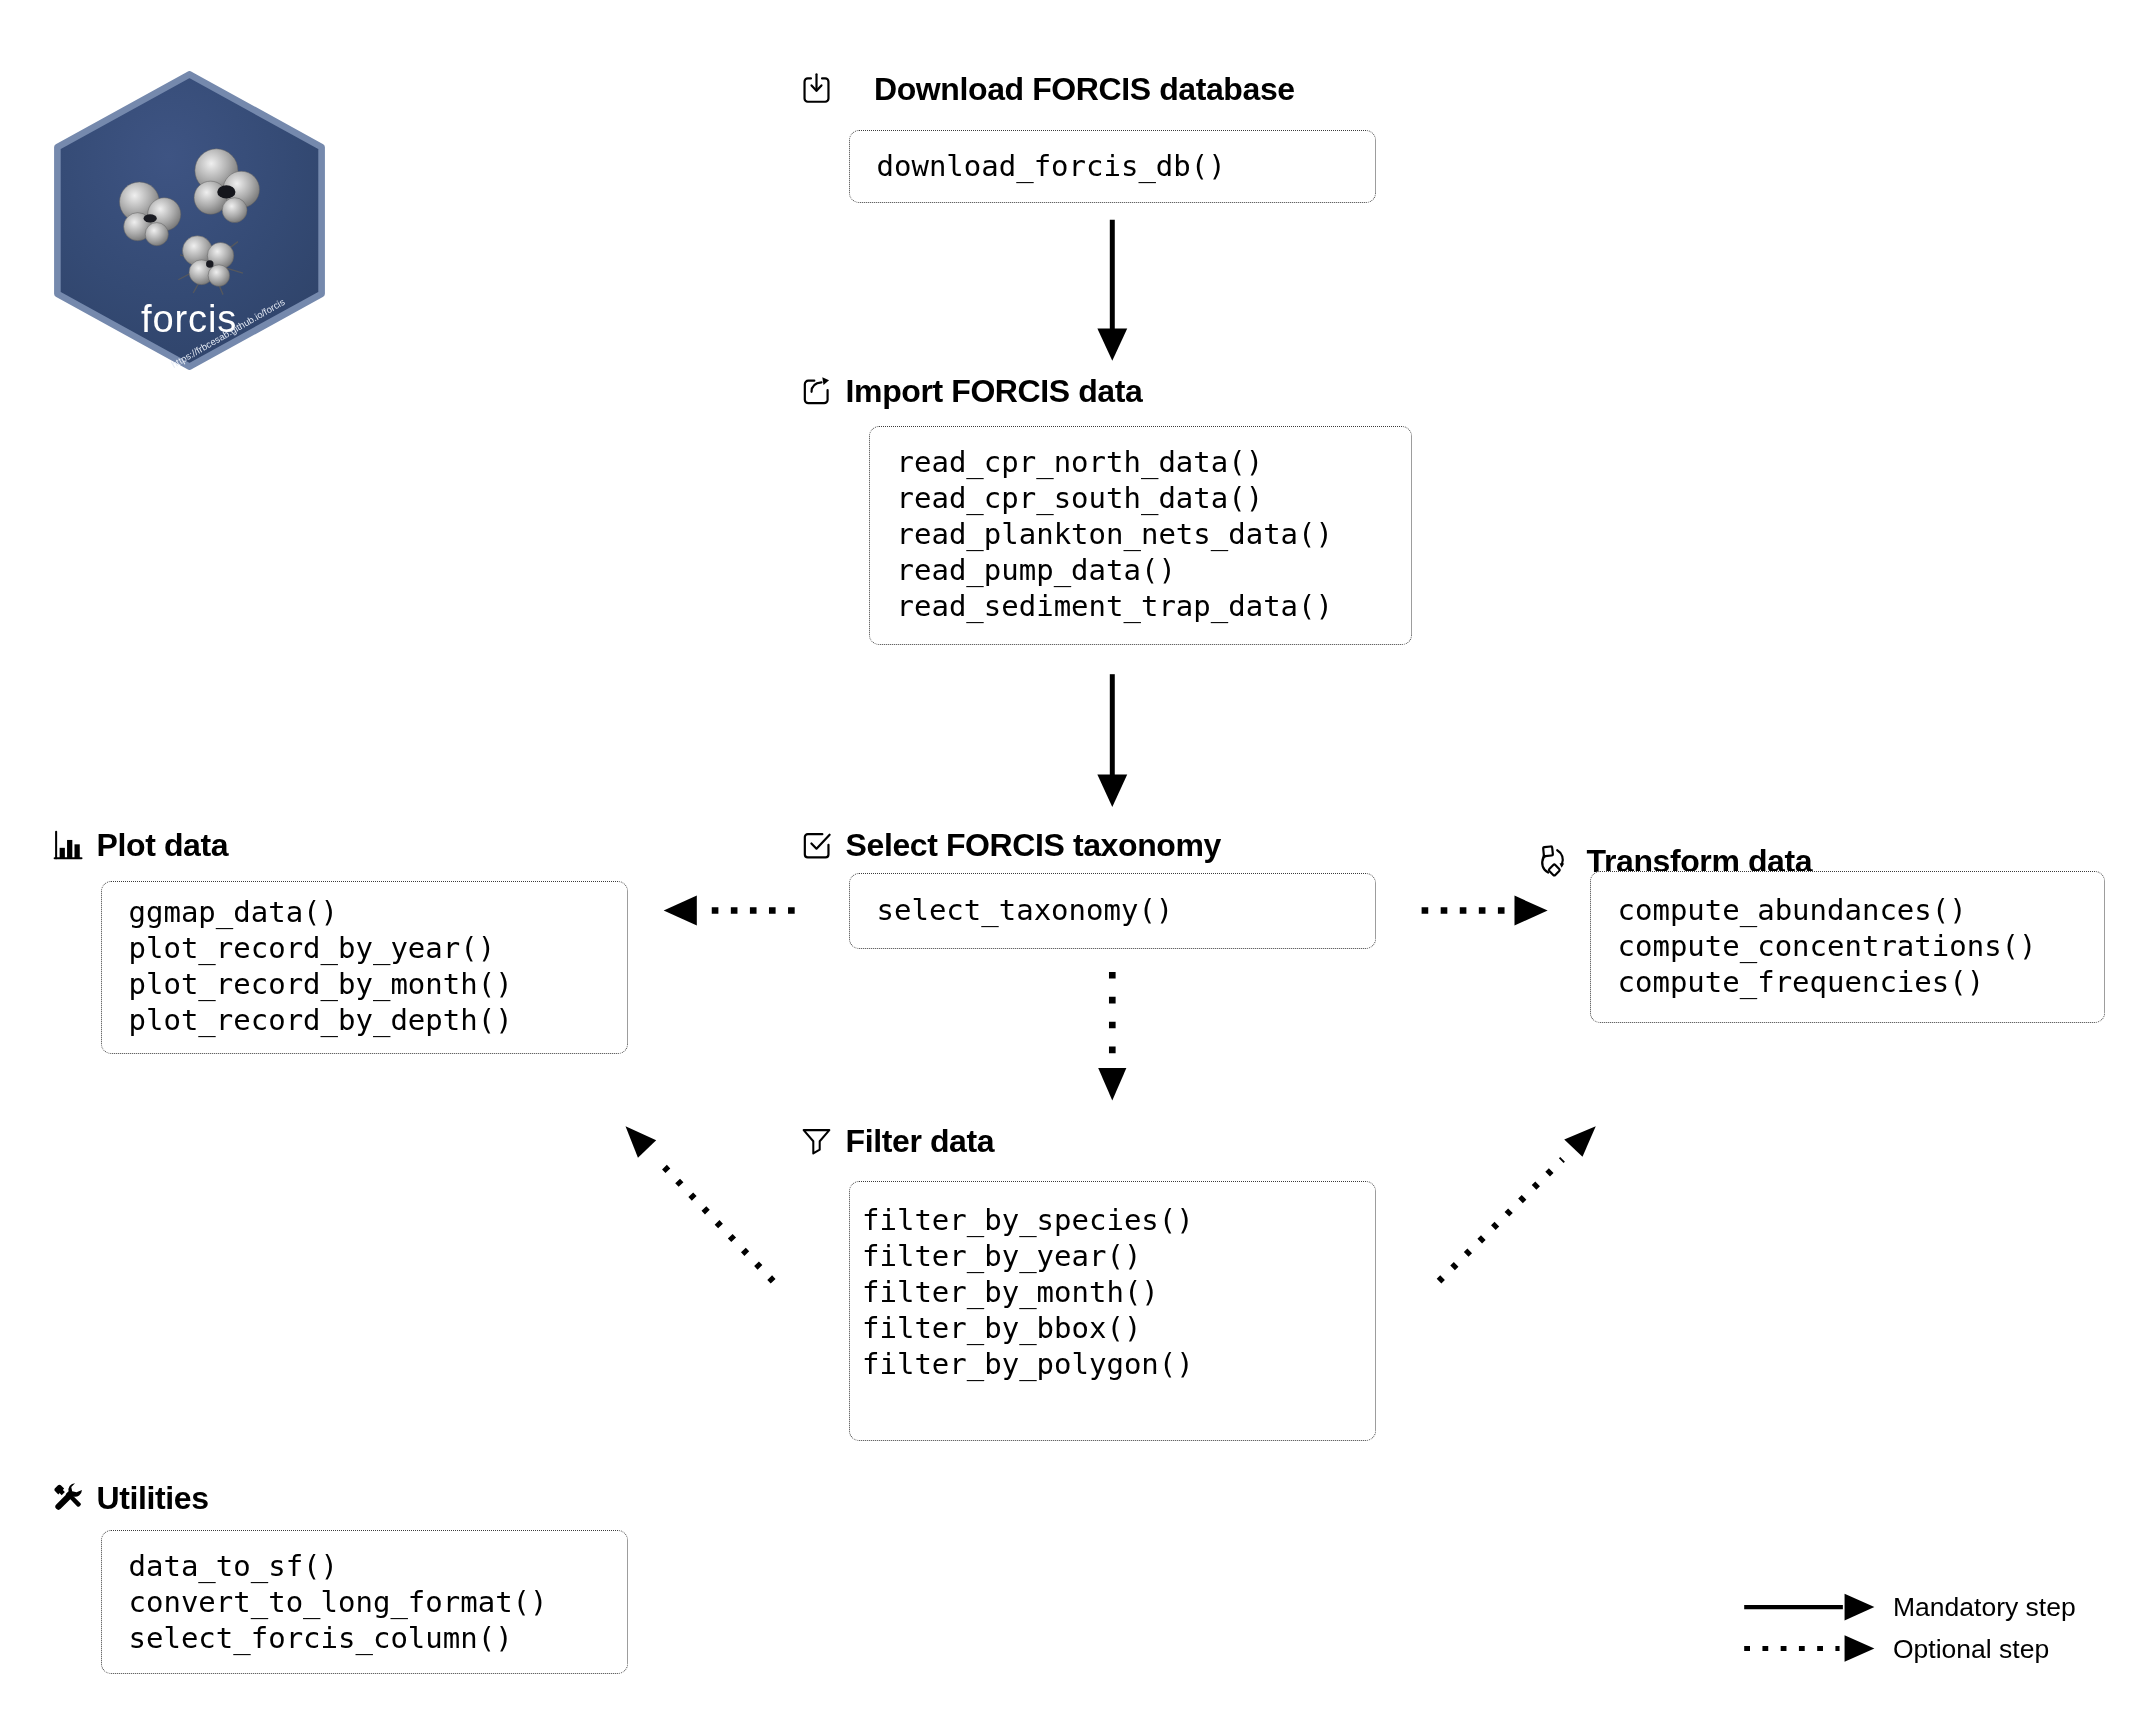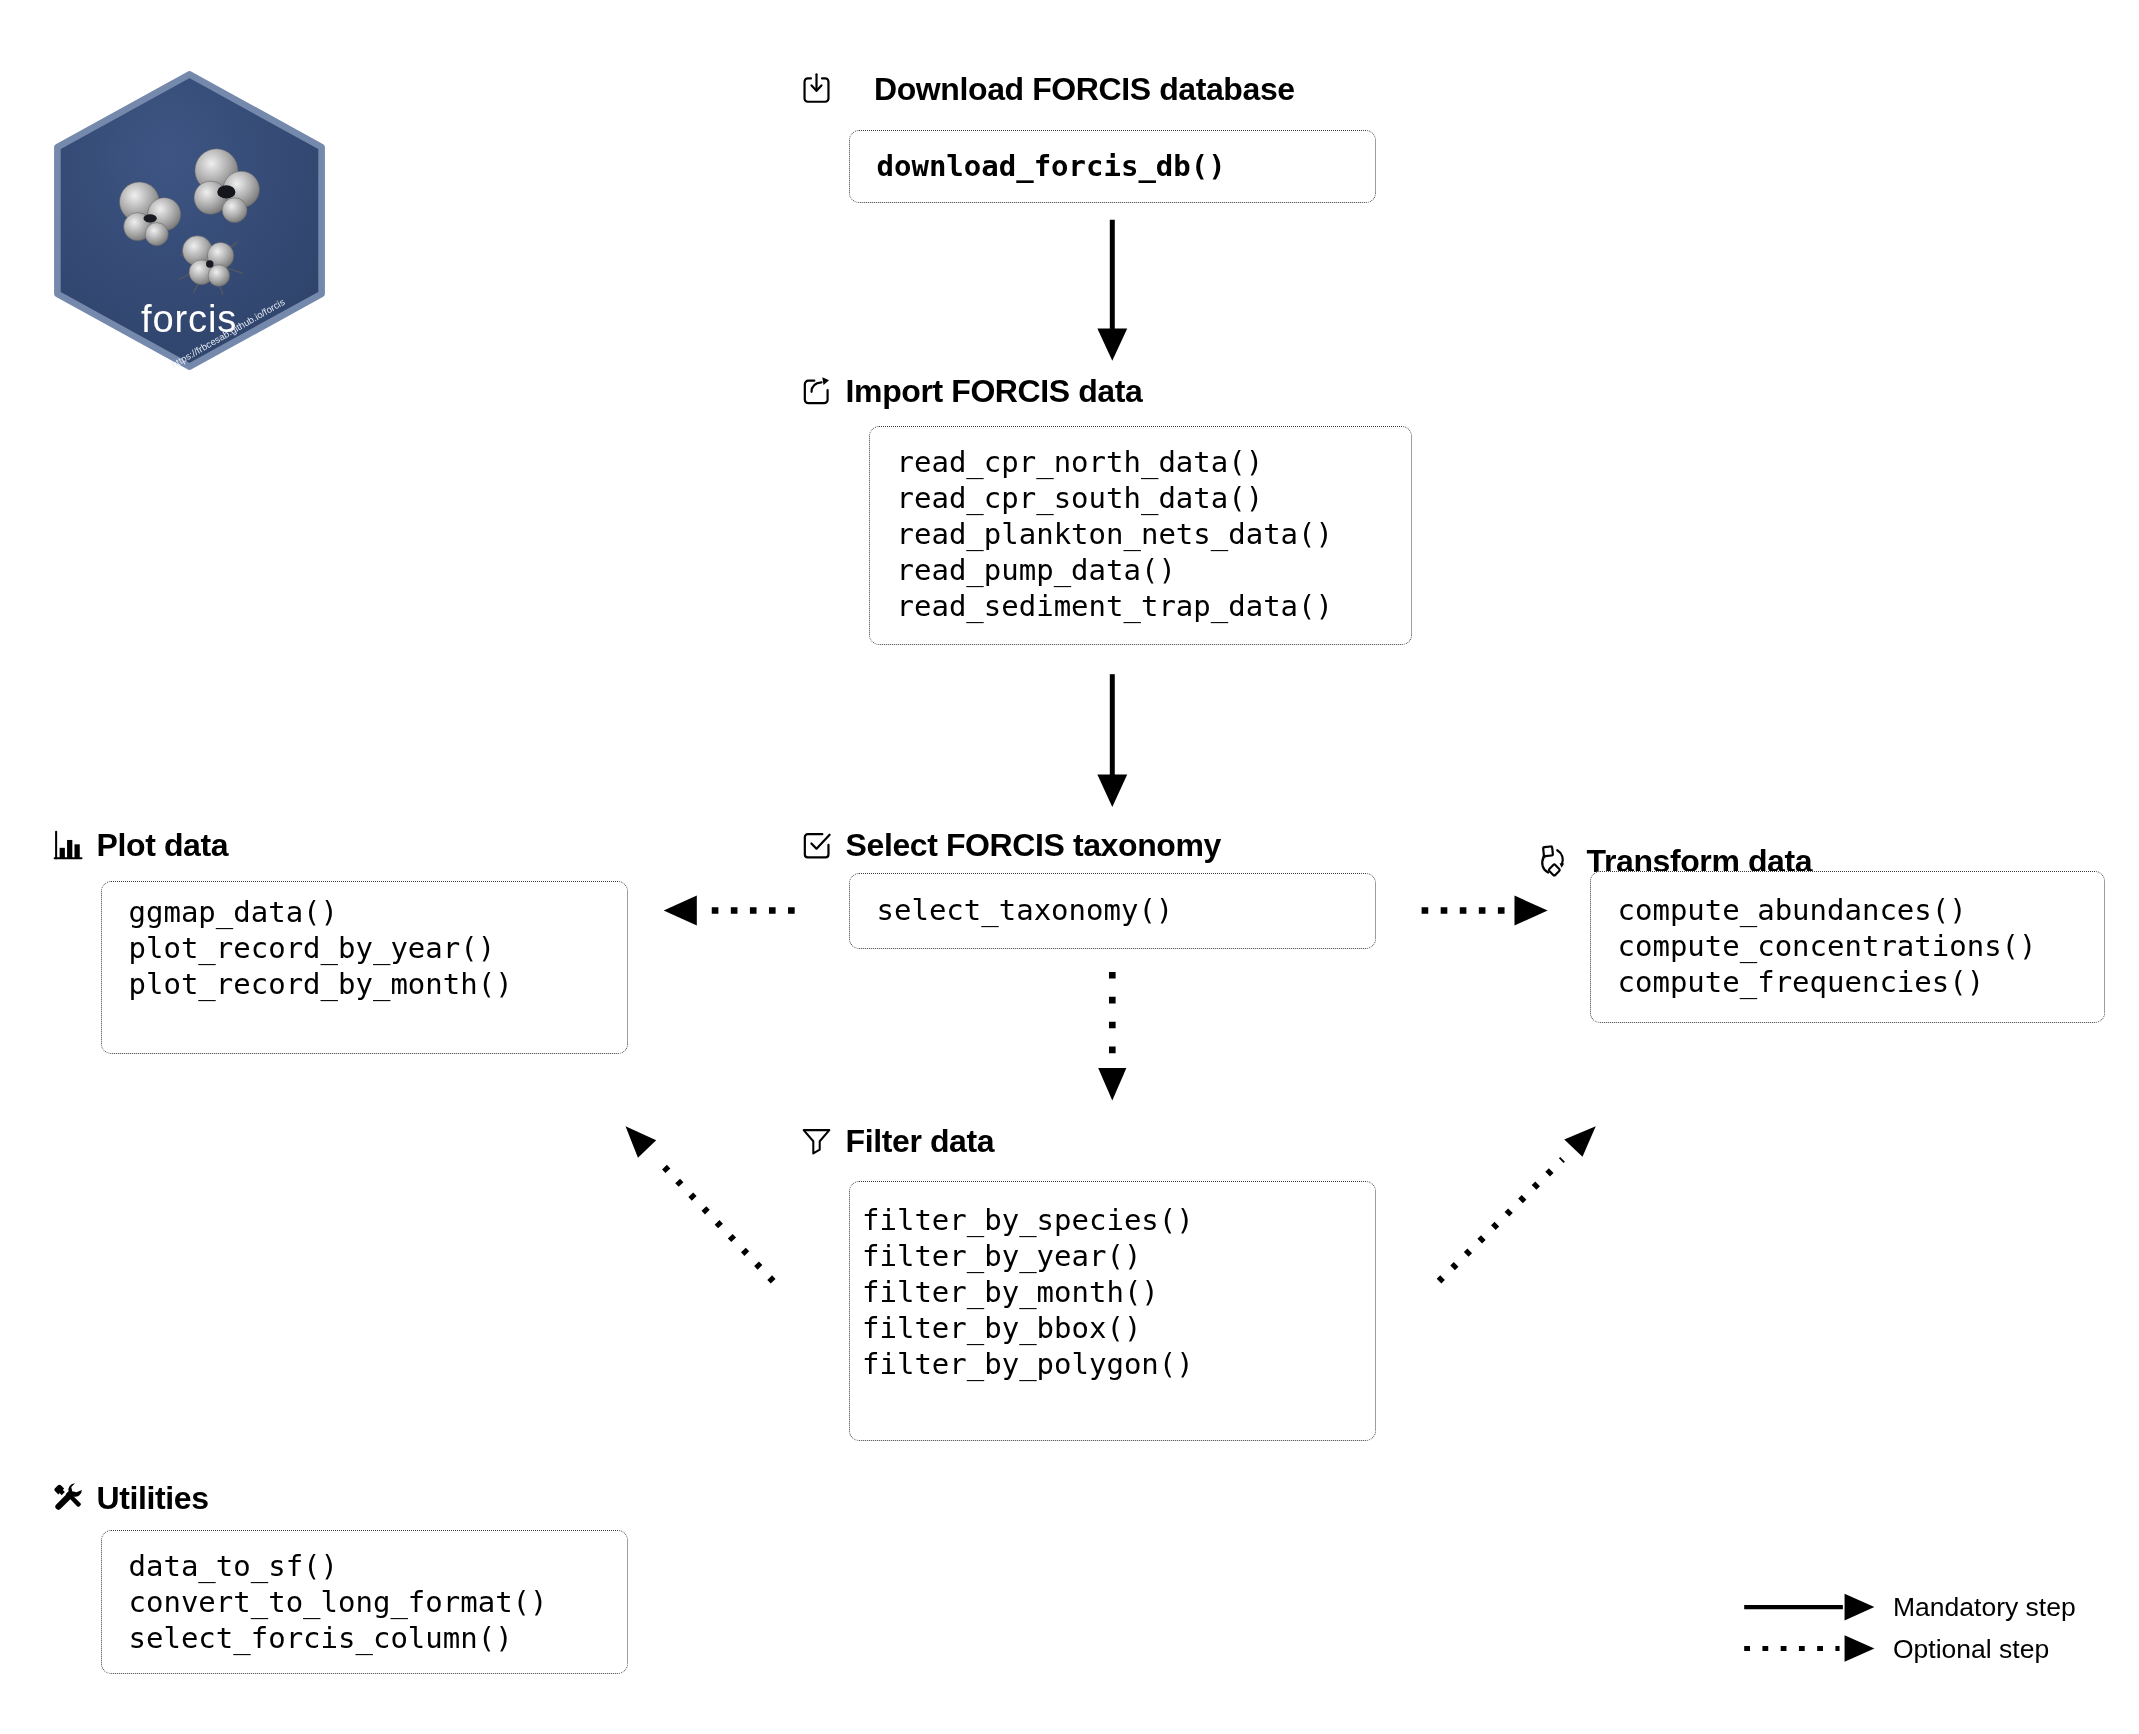--- a/index.html
+++ b/index.html
@@ -7,21 +7,21 @@
           font-family:"Liberation Sans",sans-serif;color:#000;}
   .arrow-layer{position:absolute;left:0;top:0;width:2140px;height:1734px;pointer-events:none;}
   .heading{position:absolute;display:flex;align-items:center;gap:11.6px;height:38px;}
   .heading .htext{font-weight:700;font-size:32px;letter-spacing:-0.4px;white-space:nowrap;}
   .heading .icon{width:35px;height:35px;display:inline-flex;}
   .heading .icon svg{width:35px;height:35px;}
   .fnbox{position:absolute;box-sizing:border-box;border:1.7px dotted #3c3c3c;border-radius:10px;
          background:#ffffff;padding-left:26.5px;}
   .fn{font-family:"DejaVu Sans Mono","Liberation Mono",monospace;font-size:29px;line-height:36px;
       white-space:pre;color:#000;}
-  #b-download{left:849px;top:130px;width:527px;height:73px;padding-top:16.6px;font-weight:bold;}
+  #b-download{left:849px;top:130px;width:527px;height:73px;padding-top:16.6px;}
   #b-import{left:849px;top:426px;width:543px;height:219px;padding-top:17.4px;margin-left:20px;}
   #b-plot{left:101px;top:881px;width:527px;height:173px;padding-top:12.4px;}
   #b-taxonomy{left:849px;top:873px;width:527px;height:76px;padding-top:18px;}
   #b-transform{left:1590px;top:871px;width:515px;height:152px;padding-top:20px;}
   #b-filter{left:849px;top:1181px;width:527px;height:260px;padding-top:20px;padding-left:12px;}
   #b-utilities{left:101px;top:1530px;width:527px;height:144px;padding-top:16.6px;}
   #h-download{left:799px;top:70px;gap:40px;}
   #h-import{left:799px;top:372px;}
   #h-plot{left:50px;top:826px;}
   #h-taxonomy{left:799px;top:826px;}
@@ -230,20 +230,21 @@
       <div class="fn">read_cpr_south_data()</div>
       <div class="fn">read_plankton_nets_data()</div>
       <div class="fn">read_pump_data()</div>
       <div class="fn">read_sediment_trap_data()</div>
     </div>
 
   <div class="fnbox" id="b-plot">
       <div class="fn">ggmap_data()</div>
       <div class="fn">plot_record_by_year()</div>
       <div class="fn">plot_record_by_month()</div>
+      <div class="fn">plot_record_by_depth()</div>
     </div>
 
   <div class="fnbox" id="b-taxonomy">
       <div class="fn">select_taxonomy()</div>
     </div>
 
   <div class="fnbox" id="b-transform">
       <div class="fn">compute_abundances()</div>
       <div class="fn">compute_concentrations()</div>
       <div class="fn">compute_frequencies()</div>

